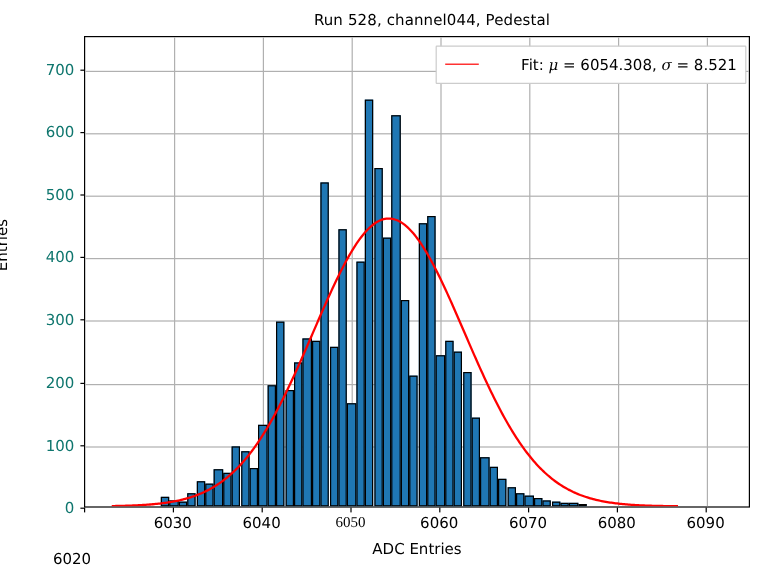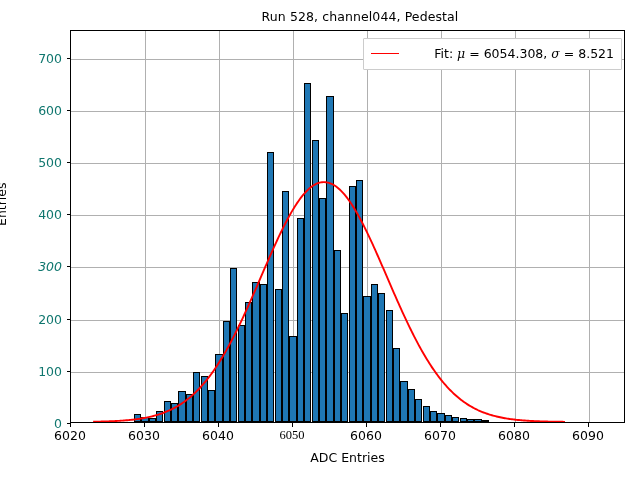--- a/index.html
+++ b/index.html
@@ -235,21 +235,21 @@
         <div class="bar" style="left: 403.3px; width: 7.4px; height: 2.61px; background: rgb(31, 119, 180);"></div>
         <div class="bar" style="left: 410.7px; width: 7.4px; height: 1.57px; background: rgb(31, 119, 180);"></div>
       </div>
     <svg id="fit-curve" viewBox="0 0 555 393" preserveAspectRatio="none">
       <path id="fit-path" fill="none" stroke="#ff0000" stroke-width="1.9" vector-effect="non-scaling-stroke" d="M22.20 392.72L23.38 392.70L24.57 392.68L25.75 392.65L26.94 392.63L28.12 392.60L29.30 392.58L30.49 392.55L31.67 392.52L32.86 392.48L34.04 392.45L35.22 392.41L36.41 392.37L37.59 392.33L38.78 392.28L39.96 392.24L41.14 392.19L42.33 392.13L43.51 392.08L44.70 392.02L45.88 391.95L47.06 391.89L48.25 391.82L49.43 391.74L50.62 391.66L51.80 391.58L52.98 391.49L54.17 391.40L55.35 391.30L56.54 391.20L57.72 391.09L58.90 390.98L60.09 390.86L61.27 390.73L62.46 390.60L63.64 390.46L64.82 390.31L66.01 390.15L67.19 389.99L68.38 389.82L69.56 389.64L70.74 389.45L71.93 389.25L73.11 389.04L74.30 388.82L75.48 388.59L76.66 388.35L77.85 388.10L79.03 387.84L80.22 387.57L81.40 387.28L82.58 386.98L83.77 386.66L84.95 386.34L86.14 385.99L87.32 385.64L88.50 385.26L89.69 384.87L90.87 384.47L92.06 384.05L93.24 383.60L94.42 383.15L95.61 382.67L96.79 382.17L97.98 381.66L99.16 381.12L100.34 380.56L101.53 379.98L102.71 379.38L103.90 378.75L105.08 378.11L106.26 377.43L107.45 376.74L108.63 376.02L109.82 375.27L111.00 374.49L112.18 373.69L113.37 372.86L114.55 372.01L115.74 371.12L116.92 370.21L118.10 369.26L119.29 368.29L120.47 367.28L121.66 366.24L122.84 365.17L124.02 364.07L125.21 362.94L126.39 361.77L127.58 360.57L128.76 359.33L129.94 358.06L131.13 356.75L132.31 355.41L133.50 354.03L134.68 352.61L135.86 351.16L137.05 349.67L138.23 348.15L139.42 346.58L140.60 344.98L141.78 343.34L142.97 341.67L144.15 339.95L145.34 338.20L146.52 336.41L147.70 334.58L148.89 332.71L150.07 330.81L151.26 328.87L152.44 326.89L153.62 324.88L154.81 322.82L155.99 320.74L157.18 318.61L158.36 316.45L159.54 314.26L160.73 312.03L161.91 309.76L163.10 307.47L164.28 305.14L165.46 302.78L166.65 300.39L167.83 297.97L169.02 295.52L170.20 293.04L171.38 290.54L172.57 288.01L173.75 285.45L174.94 282.88L176.12 280.28L177.30 277.66L178.49 275.02L179.67 272.36L180.86 269.69L182.04 267.00L183.22 264.30L184.41 261.58L185.59 258.86L186.78 256.13L187.96 253.39L189.14 250.65L190.33 247.90L191.51 245.16L192.70 242.41L193.88 239.67L195.06 236.93L196.25 234.20L197.43 231.48L198.62 228.77L199.80 226.08L200.98 223.40L202.17 220.73L203.35 218.09L204.54 215.47L205.72 212.88L206.90 210.31L208.09 207.77L209.27 205.26L210.46 202.78L211.64 200.34L212.82 197.93L214.01 195.57L215.19 193.24L216.38 190.97L217.56 188.73L218.74 186.55L219.93 184.41L221.11 182.33L222.30 180.30L223.48 178.33L224.66 176.42L225.85 174.56L227.03 172.77L228.22 171.04L229.40 169.38L230.58 167.78L231.77 166.25L232.95 164.80L234.14 163.41L235.32 162.10L236.50 160.86L237.69 159.70L238.87 158.61L240.06 157.60L241.24 156.67L242.42 155.82L243.61 155.05L244.79 154.37L245.98 153.76L247.16 153.24L248.34 152.80L249.53 152.45L250.71 152.18L251.90 152.00L253.08 151.90L254.26 151.88L255.45 151.95L256.63 152.11L257.82 152.35L259.00 152.67L260.18 153.08L261.37 153.57L262.55 154.15L263.74 154.80L264.92 155.54L266.10 156.37L267.29 157.27L268.47 158.25L269.66 159.31L270.84 160.44L272.02 161.66L273.21 162.94L274.39 164.30L275.58 165.74L276.76 167.24L277.94 168.81L279.13 170.45L280.31 172.16L281.50 173.93L282.68 175.76L283.86 177.65L285.05 179.61L286.23 181.62L287.42 183.68L288.60 185.80L289.78 187.96L290.97 190.18L292.15 192.44L293.34 194.75L294.52 197.10L295.70 199.49L296.89 201.92L298.07 204.38L299.26 206.88L300.44 209.41L301.62 211.97L302.81 214.56L303.99 217.17L305.18 219.81L306.36 222.46L307.54 225.14L308.73 227.83L309.91 230.53L311.10 233.25L312.28 235.98L313.46 238.71L314.65 241.45L315.83 244.19L317.02 246.94L318.20 249.69L319.38 252.43L320.57 255.17L321.75 257.90L322.94 260.63L324.12 263.35L325.30 266.05L326.49 268.75L327.67 271.43L328.86 274.09L330.04 276.74L331.22 279.36L332.41 281.97L333.59 284.55L334.78 287.12L335.96 289.66L337.14 292.17L338.33 294.66L339.51 297.11L340.70 299.55L341.88 301.95L343.06 304.32L344.25 306.66L345.43 308.96L346.62 311.24L347.80 313.48L348.98 315.69L350.17 317.86L351.35 320.00L352.54 322.10L353.72 324.16L354.90 326.19L356.09 328.18L357.27 330.14L358.46 332.05L359.64 333.93L360.82 335.77L362.01 337.58L363.19 339.34L364.38 341.07L365.56 342.76L366.74 344.41L367.93 346.03L369.11 347.60L370.30 349.14L371.48 350.64L372.66 352.11L373.85 353.54L375.03 354.93L376.22 356.28L377.40 357.60L378.58 358.89L379.77 360.14L380.95 361.35L382.14 362.53L383.32 363.68L384.50 364.79L385.69 365.87L386.87 366.92L388.06 367.94L389.24 368.93L390.42 369.88L391.61 370.81L392.79 371.70L393.98 372.57L395.16 373.41L396.34 374.22L397.53 375.00L398.71 375.76L399.90 376.49L401.08 377.19L402.26 377.87L403.45 378.53L404.63 379.16L405.82 379.77L407.00 380.36L408.18 380.93L409.37 381.47L410.55 381.99L411.74 382.50L412.92 382.98L414.10 383.45L415.29 383.89L416.47 384.32L417.66 384.73L418.84 385.13L420.02 385.51L421.21 385.87L422.39 386.22L423.58 386.55L424.76 386.87L425.94 387.17L427.13 387.47L428.31 387.75L429.50 388.01L430.68 388.27L431.86 388.51L433.05 388.74L434.23 388.97L435.42 389.18L436.60 389.38L437.78 389.57L438.97 389.75L440.15 389.93L441.34 390.10L442.52 390.25L443.70 390.40L444.89 390.55L446.07 390.68L447.26 390.81L448.44 390.94L449.62 391.05L450.81 391.16L451.99 391.27L453.18 391.37L454.36 391.46L455.54 391.55L456.73 391.64L457.91 391.72L459.10 391.79L460.28 391.86L461.46 391.93L462.65 392.00L463.83 392.06L465.02 392.11L466.20 392.17L467.38 392.22L468.57 392.27L469.75 392.31L470.94 392.36L472.12 392.40L473.30 392.43L474.49 392.47L475.67 392.50L476.86 392.54L478.04 392.57L479.22 392.59L480.41 392.62L481.59 392.64L482.78 392.67L483.96 392.69L485.14 392.71L486.33 392.73L487.51 392.75L488.70 392.77L489.88 392.78L491.06 392.80L492.25 392.81L493.43 392.82L494.62 392.84L495.80 392.85"></path>
     </svg>
   </div>
 
   <div id="xticks">
       <div class="xtick" style="left: 70px;"></div>
-      <div class="xtick-label" style="left: 70px;">6020</div>
+      <div class="xtick-label" style="left: 60px; margin-top: 30px;">6020</div>
       <div class="xtick" style="left: 144px;"></div>
       <div class="xtick-label" style="left: 144px;">6030</div>
       <div class="xtick" style="left: 218px;"></div>
       <div class="xtick-label" style="left: 218px;">6040</div>
       <div class="xtick" style="left: 292px;"></div>
       <div class="xtick-label" style="left: 292px; font-family: Liberation Serif, serif;">6050</div>
       <div class="xtick" style="left: 366px;"></div>
       <div class="xtick-label" style="left: 366px;">6060</div>
       <div class="xtick" style="left: 440px;"></div>
       <div class="xtick-label" style="left: 440px;">6070</div>
@@ -259,21 +259,21 @@
       <div class="xtick-label" style="left: 588px;">6090</div>
     </div>
   <div id="yticks">
       <div class="ytick" style="top: 423px;"></div>
       <div class="ytick-label" style="top: 423px;">0</div>
       <div class="ytick" style="top: 370.81px;"></div>
       <div class="ytick-label" style="top: 370.81px;">100</div>
       <div class="ytick" style="top: 318.62px;"></div>
       <div class="ytick-label" style="top: 318.62px;">200</div>
       <div class="ytick" style="top: 266.43px;"></div>
-      <div class="ytick-label" style="top: 266.43px; font-style: italic;">300</div>
+      <div class="ytick-label" style="top: 266.43px;">300</div>
       <div class="ytick" style="top: 214.24px;"></div>
       <div class="ytick-label" style="top: 214.24px;">400</div>
       <div class="ytick" style="top: 162.04px;"></div>
       <div class="ytick-label" style="top: 162.04px;">500</div>
       <div class="ytick" style="top: 109.85px;"></div>
       <div class="ytick-label" style="top: 109.85px;">600</div>
       <div class="ytick" style="top: 57.66px;"></div>
       <div class="ytick-label" style="top: 57.66px;">700</div>
     </div>
 

